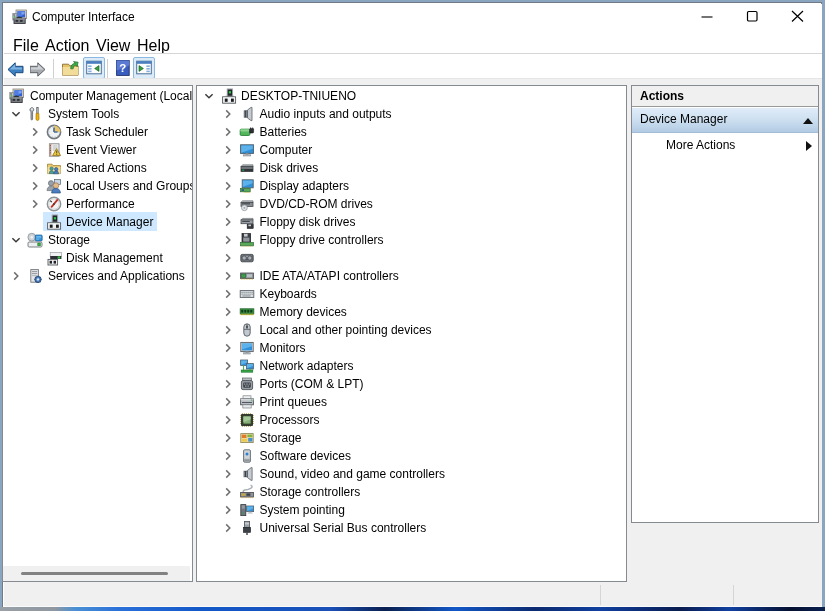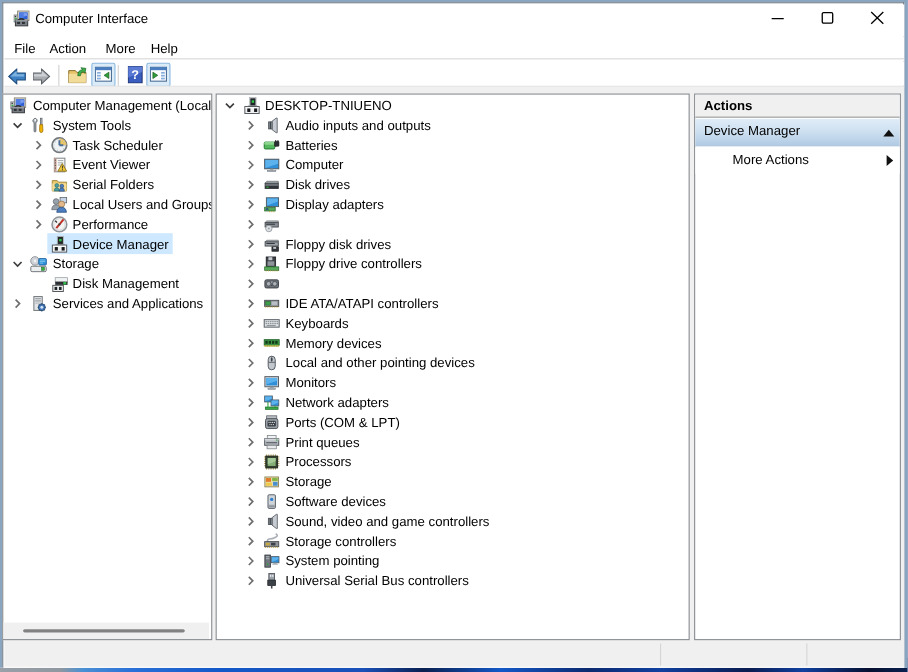--- a/index.html
+++ b/index.html
@@ -10,21 +10,21 @@
 #wallpaper { position:absolute; left:0; top:598px; width:825px; height:13px;
   background:linear-gradient(90deg,#9aa0a8 0px,#8f97a0 55px,#4a90d4 75px,#2a70d8 120px,#1358c8 200px,#1a50b8 330px,#0a2050 385px,#1358c8 455px,#0c2a70 535px,#1040a0 600px,#0a1c50 680px,#1040a0 730px,#061030 790px,#0a2050 825px); }
 #win { position:absolute; left:0; top:0; width:825px; height:607px;
   border-top:2px solid #8aa5bf; border-left:2px solid #8aa5bf; border-right:3px solid #8aa5bf;
   background:#fff; }
 #wininner { position:absolute; left:0; top:0; width:820px; height:605px;
   border-top:1px solid #6f7a85; border-left:1px solid #6f7a85; border-right:1px solid #6f7a85; background:#fff; }
 #titlebar { position:absolute; left:1px; top:1px; width:818px; height:29px; background:#fff; }
 #titletxt { position:absolute; left:28px; top:6px; font-size:12px; color:#000; }
 #menubar { position:absolute; left:1px; top:30px; width:818px; height:23px; background:#fff; }
-.menuitem { position:absolute; top:4px; font-size:12px; color:#000; }
+.menuitem { position:absolute; top:4px; font-size:16px; color:#000; }
 #toolbar { position:absolute; left:1px; top:53px; width:818px; height:22px; background:#fff; }
 #contentbg { position:absolute; left:1px; top:75px; width:818px; height:529px; background:#f0f0f0; border-top:1px solid #e6e6e6; border-bottom:1px solid #fbfbfb; }
 .panel { position:absolute; background:#fff; border:1px solid #858a90; }
 .tbtn { position:absolute; width:22px; height:22px; border:1px solid #8ab8e0; border-radius:2px; background:#dcebf8; }
 .tsep { position:absolute; width:1px; height:20px; background:#d0d0d0; }
 #acthdr { position:absolute; left:0; top:0; width:100%; height:21px; background:#f0f0f0; border-bottom:1px solid #9a9a9a; }
 #acthdr span { position:absolute; left:8px; top:3px; font-weight:bold; font-size:12px; }
 #dmrow { position:absolute; left:0; top:22px; width:100%; height:25px;
   background:linear-gradient(#e0ecf8 0%,#cfe1f1 45%,#b2cbe4 100%); border-bottom:1px solid #a3bdd7; }
 #dmrow span { position:absolute; left:8px; top:4px; font-size:12px; }
@@ -63,21 +63,21 @@
     <svg class="ic" style="left:740px;top:4px;width:16px;height:16px" viewBox="0 0 16 16">
           <rect x="3.5" y="3.5" width="9.5" height="9.5" rx="1.2" fill="none" stroke="#000" stroke-width="1.2"></rect>
         </svg>
     <svg class="ic" style="left:785px;top:4px;width:16px;height:16px" viewBox="0 0 16 16">
           <path d="M3 3 L14 13.5 M14 3 L3 13.5" stroke="#000" stroke-width="1.2" fill="none"></path>
         </svg>
   </div>
   <div id="menubar">
     <span class="menuitem" style="left:9px">File</span>
     <span class="menuitem" style="left:41px">Action</span>
-    <span class="menuitem" style="left:92px">More</span>
+    <span class="menuitem" style="left:92px">View</span>
     <span class="menuitem" style="left:133px">Help</span>
   </div>
   <div style="position:absolute;left:1px;top:50px;width:818px;height:1px;background:#d6d6d6"></div>
   <div id="toolbar">
     <svg class="ic" style="left:3px;top:6px;width:17px;height:15px" viewBox="0 0 17 15">
 <path d="M1 7.5 L8.2 0.8 V4.3 H16 V10.7 H8.2 V14.2 z" fill="#3e81c3" stroke="#1c4a7c" stroke-width="1"></path>
 <path d="M2.6 7.5 L8.2 2.3 V5.4 H15 V7.5 z" fill="#7db2e0"></path>
 </svg>
     <svg class="ic" style="left:26px;top:6px;width:17px;height:15px" viewBox="0 0 17 15">
 <path d="M15 7.5 L7.8 0.8 V4.3 H0 V10.7 H7.8 V14.2 z" fill="#a8acb0" stroke="#5c6166" stroke-width="1"></path>
@@ -176,21 +176,21 @@
         <path d="M3.2 1.4 L6.8 5 L3.2 8.6" fill="none" stroke="#6d6d6d" stroke-width="1.5"></path>
       </svg>
 <svg class="ic" style="left:46px;top:159.5px;width:16px;height:16px" viewBox="0 0 16 16">
 <path d="M1.5 4.2 h4.5 l1.2 1.4 h7.3 v8 H1.5 z" fill="#ecca6e" stroke="#9a7c2e" stroke-width="0.8"></path>
 <path d="M1.5 6.8 h13 v6.8 h-13 z" fill="#f4dc94"></path>
 <circle cx="5.6" cy="8.6" r="1.7" fill="#4aa0a0" stroke="#2c6a6a" stroke-width="0.6"></circle>
 <path d="M3.2 13.6 q0.2 -3 2.4 -3 t2.4 3 z" fill="#4aa0a0" stroke="#2c6a6a" stroke-width="0.6"></path>
 <circle cx="10.2" cy="9.2" r="1.7" fill="#4a7ec0" stroke="#2c4e7e" stroke-width="0.6"></circle>
 <path d="M7.8 13.8 q0.2 -3 2.4 -3 t2.4 3 z" fill="#4a7ec0" stroke="#2c4e7e" stroke-width="0.6"></path>
 </svg>
-<div class="lbl" style="left:66px;top:158.5px">Serial Folders</div>
+<div class="lbl" style="left:66px;top:158.5px">Shared Actions</div>
 <svg class="ic" style="left:29.5px;top:180.5px;width:10px;height:10px" viewBox="0 0 10 10">
         <path d="M3.2 1.4 L6.8 5 L3.2 8.6" fill="none" stroke="#6d6d6d" stroke-width="1.5"></path>
       </svg>
 <svg class="ic" style="left:46px;top:177.5px;width:16px;height:16px" viewBox="0 0 16 16">
 <rect x="8.6" y="1.6" width="6" height="4.8" fill="#c5d4e8" stroke="#5c6166" stroke-width="0.7"></rect>
 <circle cx="5" cy="5.2" r="2.6" fill="#98a2ac" stroke="#5a5f64" stroke-width="0.6"></circle>
 <path d="M1 12.6 q0.3 -4.4 4 -4.4 t4 4.4 z" fill="#98a2ac" stroke="#5a5f64" stroke-width="0.6"></path>
 <circle cx="10" cy="7.6" r="2.8" fill="#e4ba8c" stroke="#8a6a42" stroke-width="0.6"></circle>
 <path d="M5.6 15 q0.4 -4.6 4.4 -4.6 t4.4 4.6 z" fill="#4a7ec0" stroke="#2c4e7e" stroke-width="0.7"></path>
 </svg>
@@ -327,20 +327,21 @@
 <svg class="ic" style="left:222.5px;top:198.5px;width:10px;height:10px" viewBox="0 0 10 10">
         <path d="M3.2 1.4 L6.8 5 L3.2 8.6" fill="none" stroke="#6d6d6d" stroke-width="1.5"></path>
       </svg>
 <svg class="ic" style="left:238.5px;top:195.5px;width:16px;height:16px" viewBox="0 0 16 16">
 <path d="M2 6.2 l1.6 -1.4 h10.4 v1.8 H2 z" fill="#b4b9be" stroke="#5c6166" stroke-width="0.6"></path>
 <rect x="2" y="6.4" width="12" height="4" fill="#888e94" stroke="#44484c" stroke-width="0.8"></rect>
 <rect x="3" y="7.4" width="8" height="0.9" fill="#30353a"></rect>
 <circle cx="5.4" cy="11.8" r="2.9" fill="#dfe3e7" stroke="#8a9096" stroke-width="0.7"></circle>
 <circle cx="5.4" cy="11.8" r="0.9" fill="#9aa0a6"></circle>
 </svg>
+<div class="lbl" style="left:259.5px;top:194.5px">DVD/CD-ROM drives</div>
 <svg class="ic" style="left:222.5px;top:216.5px;width:10px;height:10px" viewBox="0 0 10 10">
         <path d="M3.2 1.4 L6.8 5 L3.2 8.6" fill="none" stroke="#6d6d6d" stroke-width="1.5"></path>
       </svg>
 <svg class="ic" style="left:238.5px;top:213.5px;width:16px;height:16px" viewBox="0 0 16 16">
 <path d="M2 5.8 l1.6 -1.4 h10.4 v1.6 H2 z" fill="#b4b9be" stroke="#5c6166" stroke-width="0.6"></path>
 <rect x="2" y="5.9" width="12" height="3.8" fill="#9aa0a6" stroke="#44484c" stroke-width="0.8"></rect>
 <rect x="3.2" y="6.9" width="7.6" height="0.9" fill="#30353a"></rect>
 <rect x="8.2" y="10.4" width="6" height="4" fill="#33373c" stroke="#17191c" stroke-width="0.6"></rect>
 <rect x="9.4" y="10.6" width="2.6" height="1.6" fill="#c8ccd0"></rect>
 </svg>
@@ -548,21 +549,21 @@
 <rect x="5.4" y="1.4" width="5.2" height="6" fill="#9aa0a7" stroke="#4e545a" stroke-width="0.8"></rect>
 <rect x="6.4" y="2.6" width="1.2" height="1.8" fill="#e8eaec"></rect>
 <rect x="8.4" y="2.6" width="1.2" height="1.8" fill="#e8eaec"></rect>
 <rect x="4.4" y="7.4" width="7.2" height="5" fill="#3c4147" stroke="#1b1e21" stroke-width="0.6"></rect>
 <path d="M8 12.4 v2.6" stroke="#3c4147" stroke-width="1.4"></path>
 </svg>
 <div class="lbl" style="left:259.5px;top:518.5px">Universal Serial Bus controllers</div>
   </div>
 </div>
 
-<div class="panel" style="left:631px;top:85px;width:188px;height:497px;overflow:hidden">
+<div class="panel" style="left:631px;top:85px;width:188px;height:438px;overflow:hidden">
   <div id="acthdr">
       <span>Actions</span>
     </div>
   <div id="dmrow">
       <span>Device Manager</span>
       <div class="tri-up" style="left:171px;top:10px"></div>
     </div>
   <div id="marow">
       <span>More Actions</span>
       <div class="tri-right" style="left:174px;top:7px"></div>

